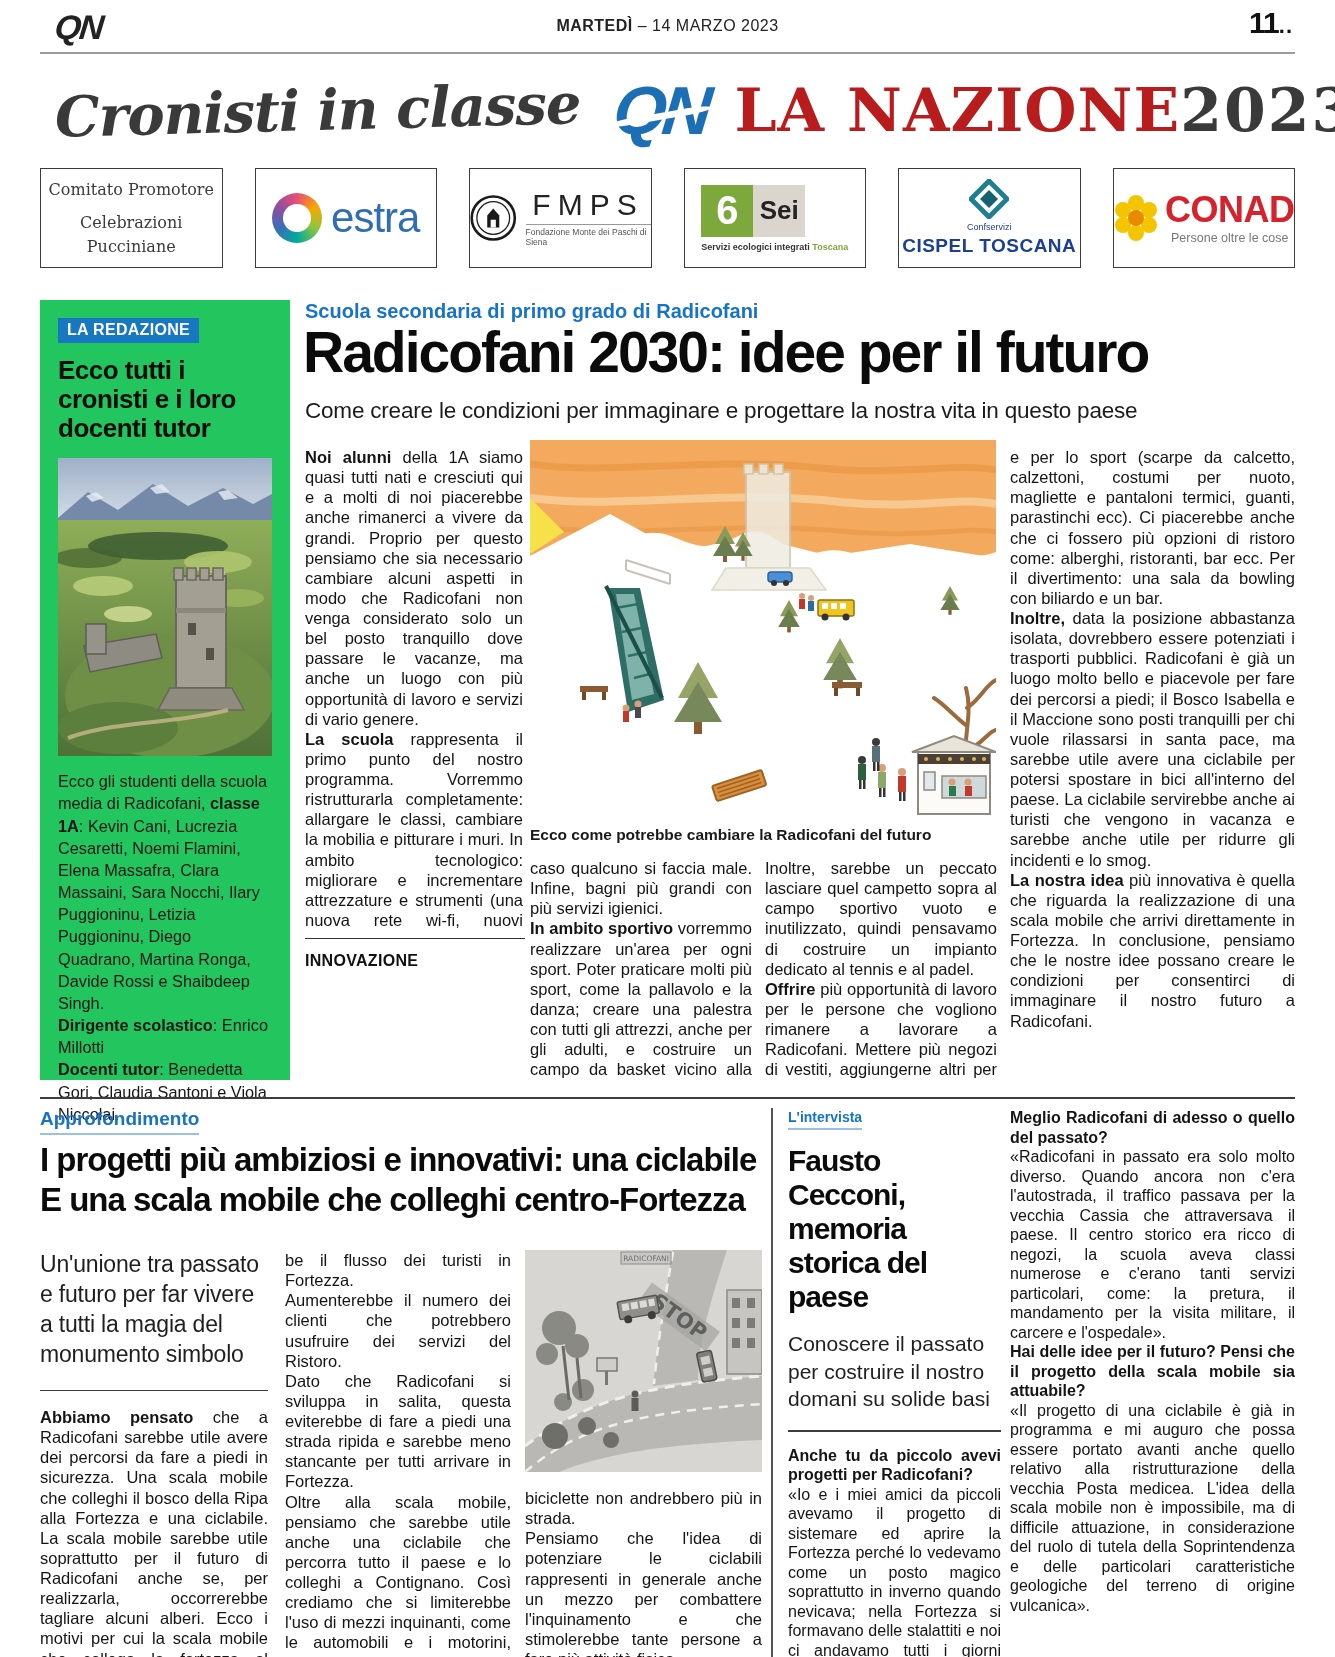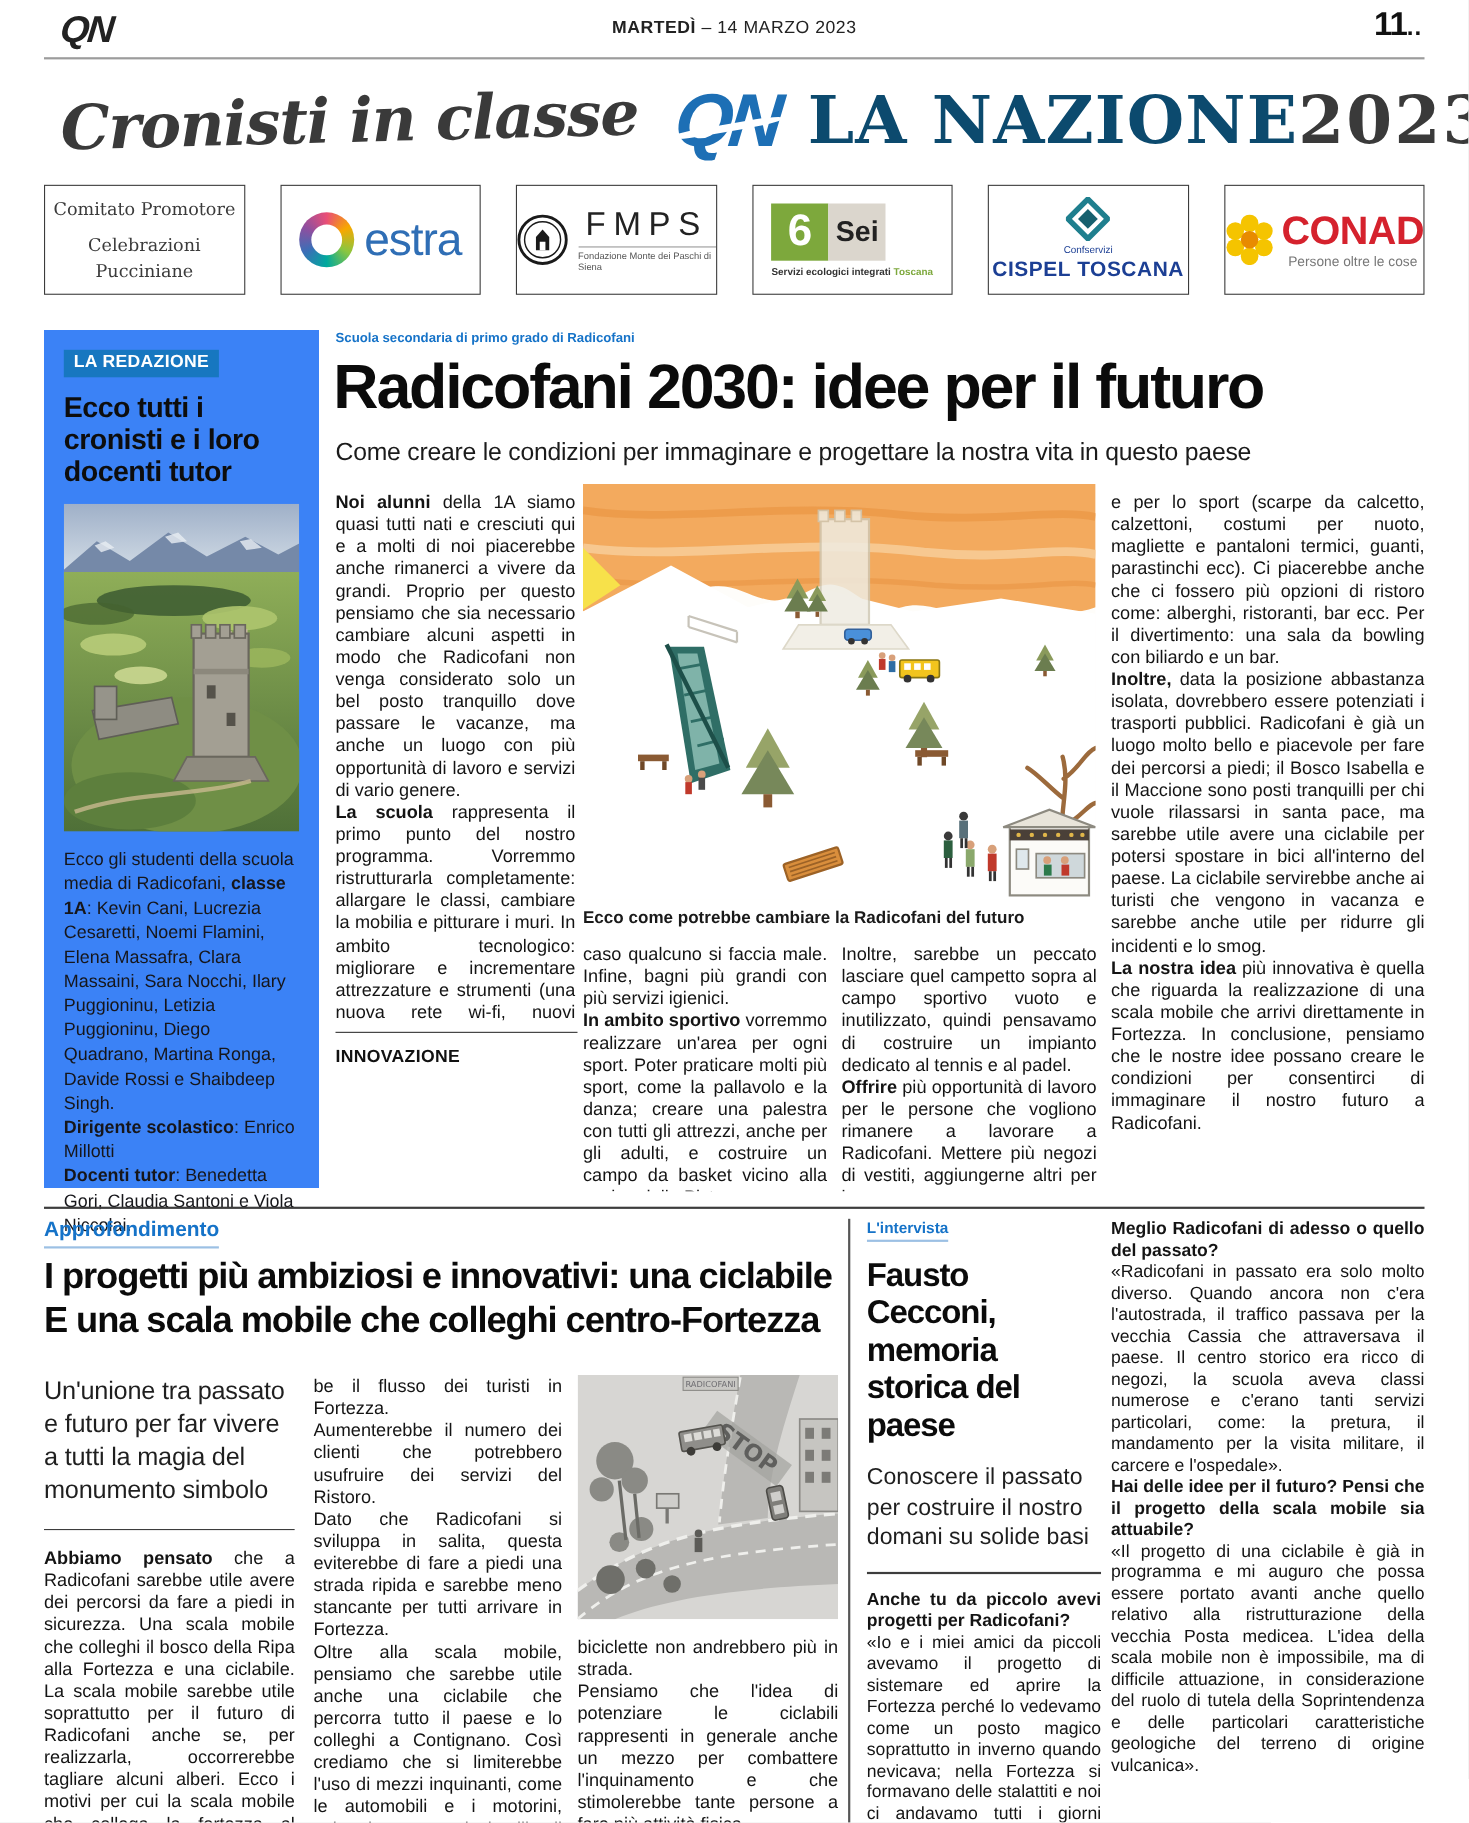--- a/index.html
+++ b/index.html
@@ -15,21 +15,21 @@
   .hdr-date b { font-weight:700; }
   .hdr-page { position:absolute; right:42px; top:6px; font-weight:700; font-size:30px; color:#111; letter-spacing:-1px;}
   .hdr-page span.dots { font-size:22px; letter-spacing:1px; }
   .hdr-rule { position:absolute; left:40px; right:40px; top:52px; height:2px; background:#9c9c9c; }
 
   
   .masthead { position:absolute; left:55px; right:42px; top:60px; height:100px; display:flex; align-items:center; white-space:nowrap; }
   .mh-script { font:italic 700 56px "DejaVu Serif","Liberation Serif",serif; color:#3a3a3a; letter-spacing:-1px; transform:rotate(-1.5deg); }
   .mh-qn { position:relative; font:italic 700 68px "Liberation Sans",sans-serif; color:#1d6fb5; margin-left:34px; transform:skewX(-6deg); letter-spacing:-4px;}
   .mh-qn .swoosh { position:absolute; left:-6%; top:54%; width:112%; height:7px; background:#fff; transform:rotate(-10deg); border-radius:60%/100%; }
-  .mh-title { font:700 60px "DejaVu Serif","Liberation Serif",serif; color:#0c4a6e; margin-left:26px; letter-spacing:1px; }
+  .mh-title { font:700 60px "DejaVu Serif","Liberation Serif",serif; color:#b91c1c; margin-left:26px; letter-spacing:1px; }
   .mh-year { font:700 60px "DejaVu Serif","Liberation Serif",serif; color:#3a3a3a; margin-left:auto; letter-spacing:2px;}
 
   
   .sponsors { position:absolute; left:40px; right:40px; top:168px; height:100px; display:flex; gap:32px; }
   .sp-box { flex:1; border:1.5px solid #3c3c3c; background:#fff; display:flex; align-items:center; justify-content:center; gap:9px; overflow:hidden; }
   .sp-comitato { flex-direction:column; font:16px "DejaVu Serif",serif; color:#3b3b3b; text-align:center; line-height:1.5;}
   .estra-swirl { position:relative; width:50px; height:50px; border-radius:50%;
     background:conic-gradient(#e94e77,#f7a800,#8cc63f,#00a99d,#3a6fb7,#8e4f9f,#e94e77); flex:0 0 auto;}
   .estra-swirl::after { content:""; position:absolute; left:11px; top:11px; width:28px; height:28px; border-radius:50%; background:#fff; }
   .estra-text { font-size:42px; color:#2f6eb5; letter-spacing:-1px; }
@@ -44,30 +44,30 @@
   .sei-cap .tosc { color:#7da83c; }
   .cispel-wrap { display:flex; flex-direction:column; align-items:center; gap:3px; }
   .cispel-top { font-size:9px; color:#1c3f94; }
   .cispel-name { font-size:19px; font-weight:700; color:#1c3f94; letter-spacing:.5px; }
   .conad-wrap { display:flex; flex-direction:column; align-items:center; }
   .conad-name { font-size:36px; font-weight:700; color:#d5222d; letter-spacing:-.5px; line-height:1;}
   .conad-cap { font-size:12.5px; color:#787878; margin-top:3px; }
   .conad-row { display:flex; align-items:center; gap:6px; }
 
   
-  .sidebar { position:absolute; left:40px; top:300px; width:250px; height:780px; background:#3b82f6; padding:18px 18px 0 18px; }
+  .sidebar { position:absolute; left:40px; top:300px; width:250px; height:780px; background:#22c55e; padding:18px 18px 0 18px; }
   .sb-tag { display:inline-block; background:#1777c0; color:#fff; font-weight:700; font-size:16px; padding:3px 9px 4px; letter-spacing:.3px;}
   .sb-title { margin-top:13px; font-weight:700; font-size:26px; line-height:1.12; color:#0d0d0d; letter-spacing:-.5px;}
   .sb-photo { margin-top:15px; width:214px; height:298px; display:block; }
   .sb-note { margin-top:14px; font-size:16.3px; line-height:1.36; color:#16161a; }
   .sb-note p { margin:0; }
   .sb-note b { font-weight:700; }
 
   
-  .kicker { position:absolute; font-weight:700; font-size:12px; color:#1673c8; }
+  .kicker { position:absolute; font-weight:700; font-size:20px; color:#1673c8; }
   .main-kicker { left:305px; top:300px; }
   .main-headline { position:absolute; left:303px; top:324px; width:1000px; font-weight:700; font-size:57px; letter-spacing:-2px; color:#0b0b0b; line-height:1; }
   .main-deck { position:absolute; left:305px; top:398px; width:990px; font-size:22.5px; color:#1b1b1b; letter-spacing:-.2px; }
 
   .col { position:absolute; text-align:justify; font-size:16.5px; line-height:1.22; color:#141414; overflow:hidden; }
   .col .para b { font-weight:700; }
   .c1 { left:305px; top:447px; width:218px; height:482px; }
   .c2 { left:530px; top:858px; width:222px; height:225px; }
   .c3 { left:765px; top:858px; width:232px; height:225px; }
   .c4 { left:1010px; top:447px; width:285px; height:638px; }

